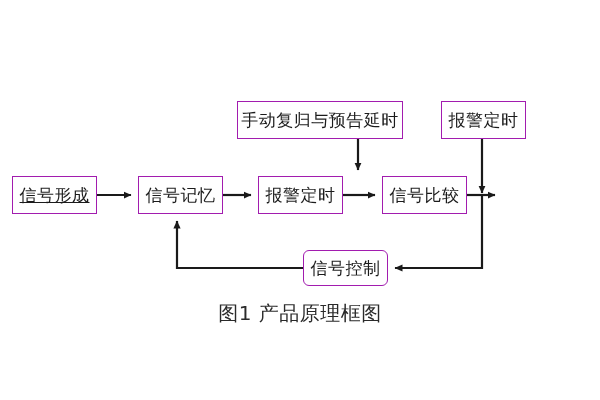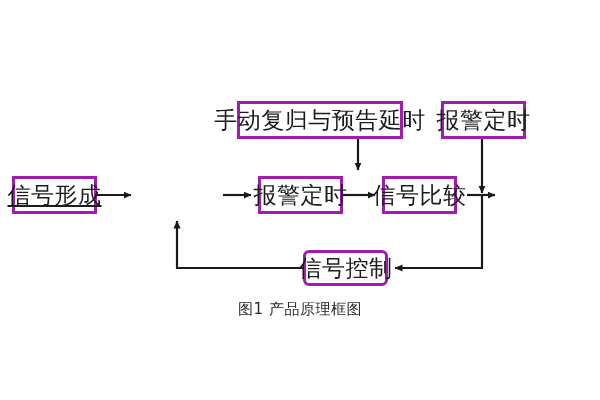--- a/index.html
+++ b/index.html
@@ -21,39 +21,39 @@
   #svg-layer {
     position: absolute;
     left: 0;
     top: 0;
     width: 600px;
     height: 400px;
   }
   .node {
     position: absolute;
     box-sizing: border-box;
-    border: 3px solid #a21caf;
+    border: 1px solid #a21caf;
     background: #ffffff;
     display: flex;
     align-items: center;
     justify-content: center;
     color: #1b1b1b;
-    font-size: 23px;
+    font-size: 17px;
     line-height: 1;
     letter-spacing: 0.5px;
     white-space: nowrap;
     z-index: 2;
   }
   .caption {
     position: absolute;
     left: 0;
     top: 300px;
     width: 600px;
     text-align: center;
-    font-size: 15px;
+    font-size: 20px;
     color: #2a2a2a;
     letter-spacing: 0.5px;
     z-index: 2;
   }
 </style>
 </head>
 <body>
 
 <div id="diagram-root">
 
@@ -80,26 +80,29 @@
       <path d="M482,196 L482,268 L395,268" marker-end="url(#ah)"></path>
 
       <path d="M303,268 L177,268 L177,221" marker-end="url(#ah)"></path>
     </g>
   </svg>
 
   <div class="node" style="left:12px;  top:176px; width:85px;  height:38px;text-decoration:underline;">
     <span>信号形成</span>
   </div>
 
+  <div class="node" style="left:138px; top:176px; width:85px;  height:38px;">
+    <span>信号记忆</span>
+  </div>
 
   <div class="node" style="left:258px; top:176px; width:85px;  height:38px;">
     <span>报警定时</span>
   </div>
 
-  <div class="node" style="left:382px; top:176px; width:75px;  height:38px;">
+  <div class="node" style="left:382px; top:176px; width:85px;  height:38px;">
     <span>信号比较</span>
   </div>
 
 
   <div class="node" style="left:237px; top:101px; width:166px; height:38px;">
     <span>手动复归与预告延时</span>
   </div>
 
   <div class="node" style="left:441px; top:101px; width:85px;  height:38px;text-align:right;">
     <span>报警定时</span>

